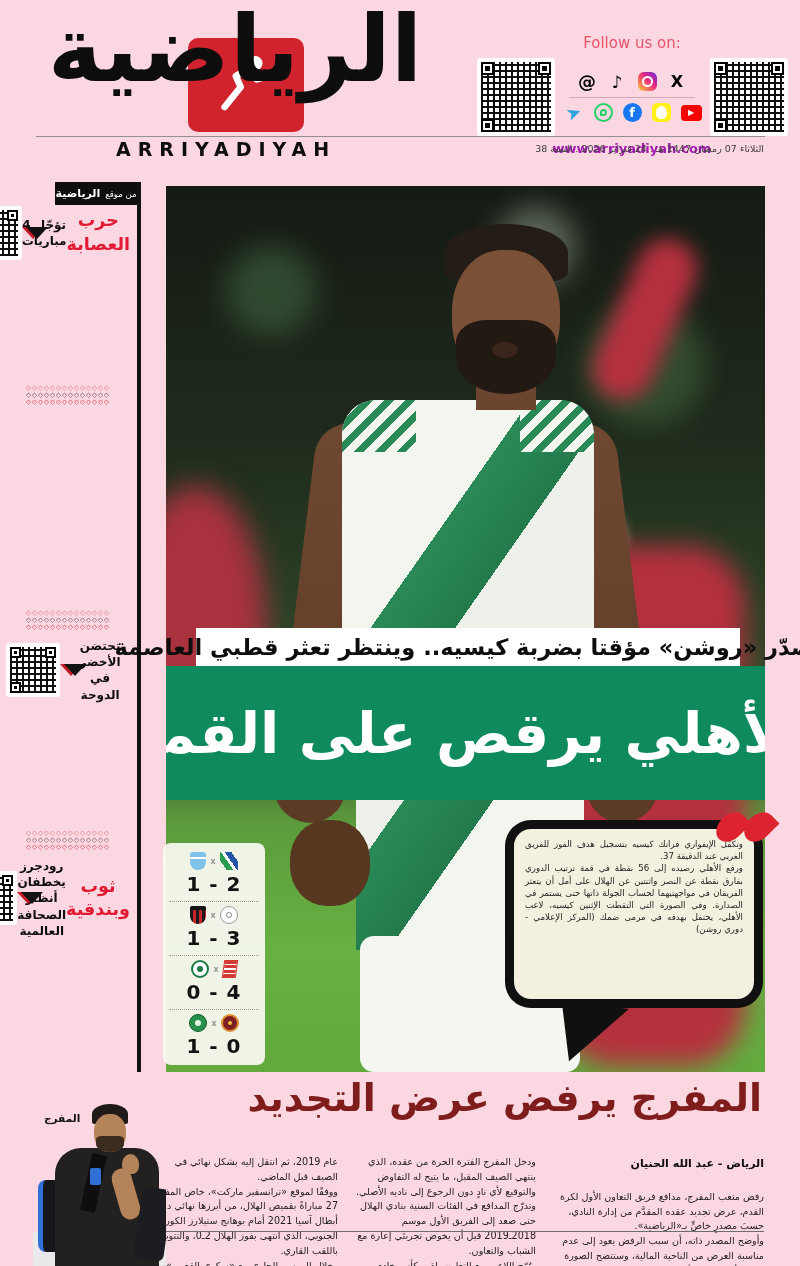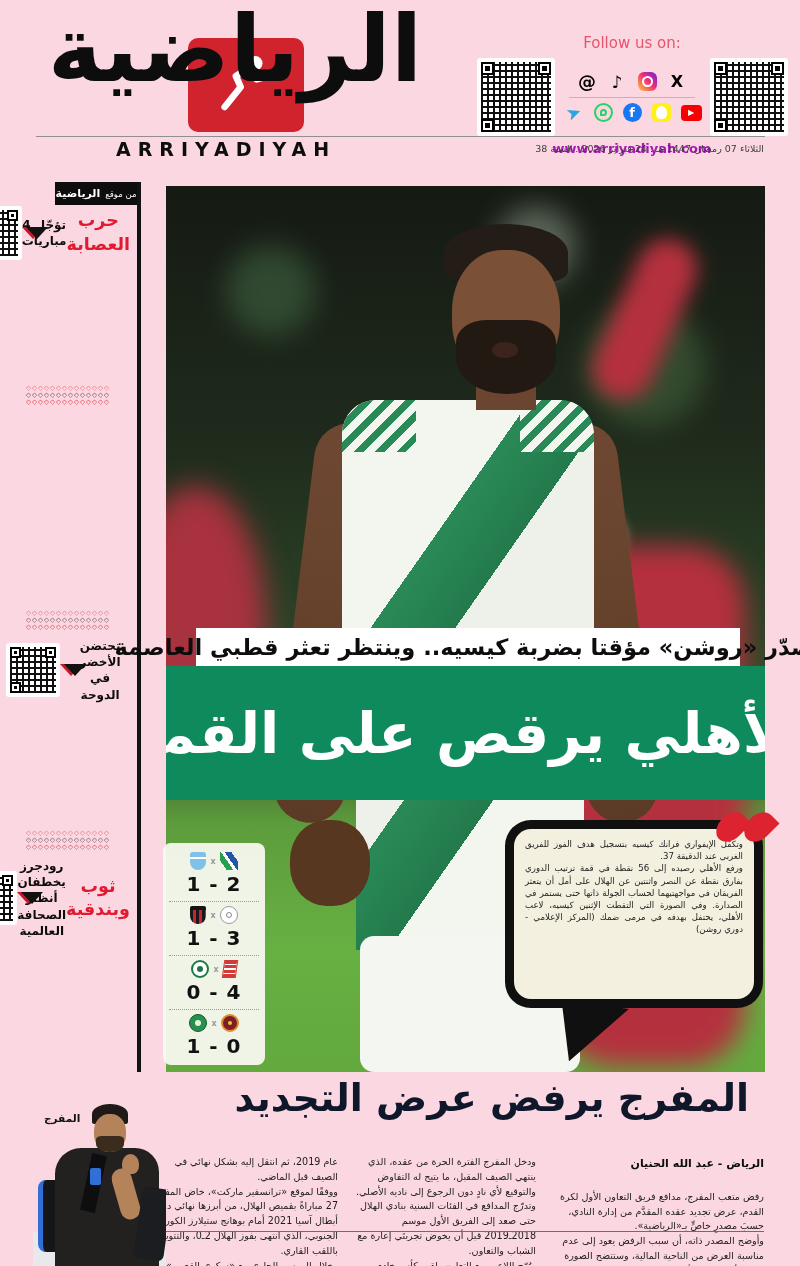--- a/index.html
+++ b/index.html
@@ -120,21 +120,21 @@
 
   
   .bubble { position:absolute; left:505px; top:820px; width:258px; height:188px; background:#101010; border-radius:26px; padding:9px; z-index:6; }
   .bubble-in { width:100%; height:100%; background:#f4f0e0; border-radius:17px; padding:9px 11px 7px; direction:rtl; }
   .bubble-in p { font-size:8.6px; line-height:1.42; color:#222; text-align:justify; }
   .bubble-tail { position:absolute; left:52px; bottom:-56px; width:0; height:0; border-top:60px solid #101010; border-left:16px solid transparent; border-right:52px solid transparent; transform:rotate(8deg); }
   .quote-mark { position:absolute; top:-10px; right:-8px; display:flex; gap:4px; z-index:7; }
   .quote-mark i { width:24px; height:34px; background:#dd2230; border-radius:50% 50% 50% 0; transform:rotate(-135deg); }
 
   
-  .b-headline { position:absolute; right:51px; top:1076px; font-size:38px; font-weight:900; color:#0f172a; direction:rtl; white-space:nowrap;margin-left:42px; }
+  .b-headline { position:absolute; right:38px; top:1076px; font-size:38px; font-weight:900; color:#7f1d1d; direction:rtl; white-space:nowrap;margin-left:42px; }
   .cols { position:absolute; left:150px; top:1140px; width:614px; display:flex; gap:10px; direction:rtl; }
   .col { font-size:9.6px; line-height:1.55; color:#1c1c1c; text-align:right; white-space:pre-line; direction:rtl; }
   .col-a { width:218px; } .col-b { width:188px; } .col-c { width:188px; }
   .byline { font-weight:900; font-size:11px; color:#0d0d0d; margin-bottom:3px; }
   .b-rule { position:absolute; left:150px; top:1231px; width:614px; height:1px; background:#6d6d6d; }
 
   
   .cutout { position:absolute; left:0; top:1070px; width:166px; height:196px; overflow:hidden; }
   .gray-strip { position:absolute; left:33px; top:162px; width:133px; height:34px; background:#e9e9ec; }
   .m-bag   { position:absolute; left:38px; top:110px; width:36px; height:72px; background:#15161a; border-left:5px solid #2f6fd6; border-radius:8px; }

